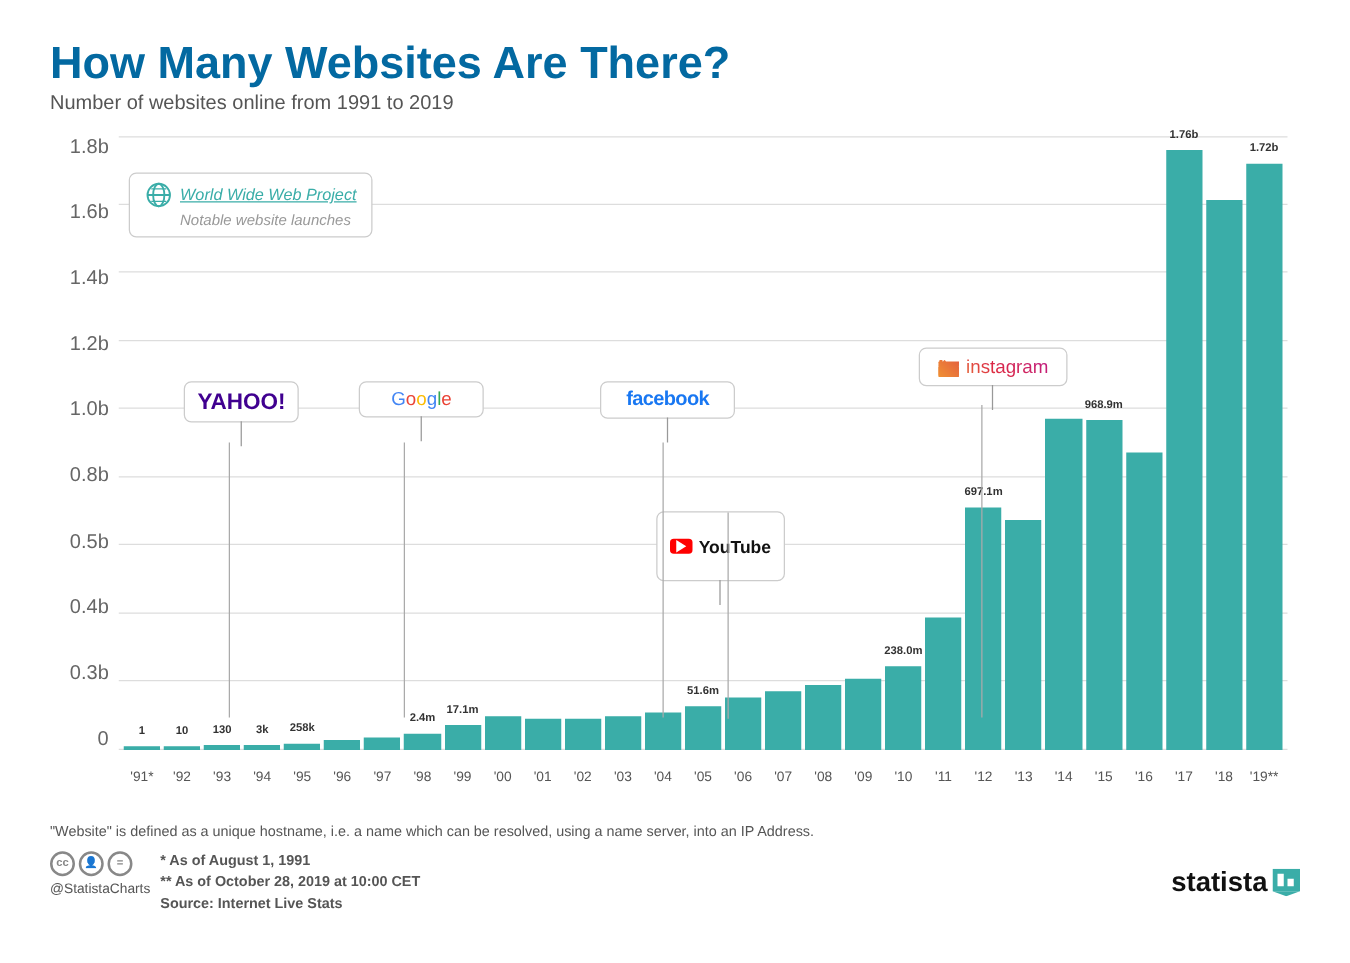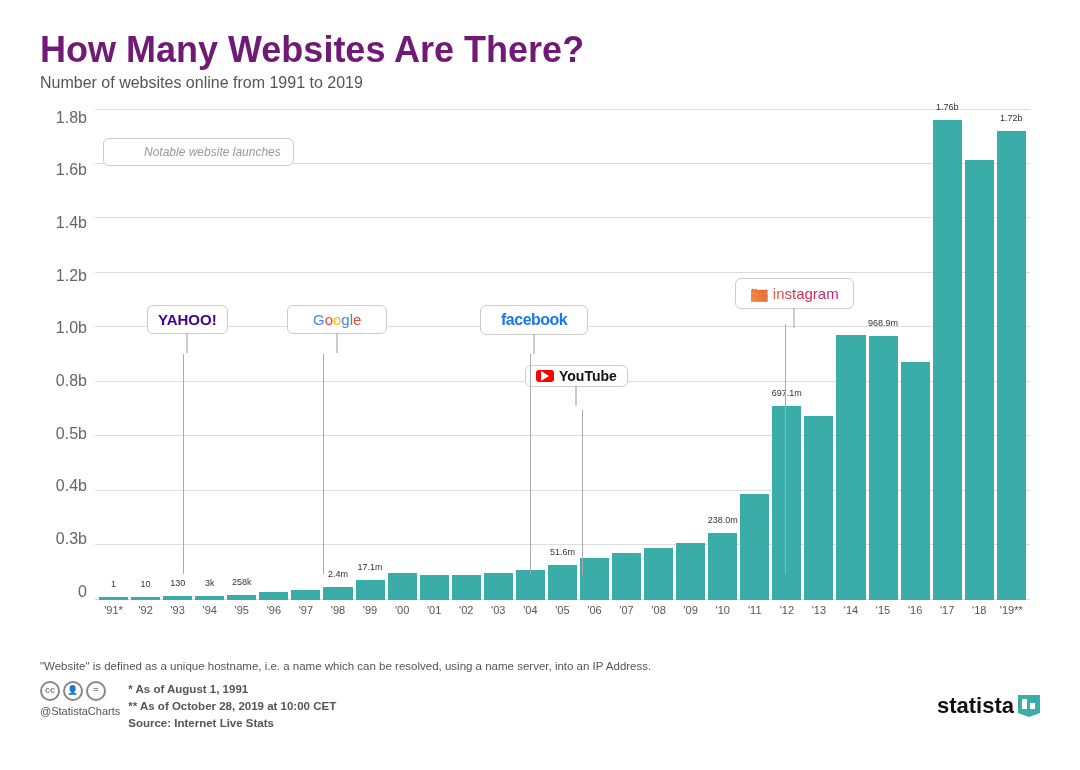--- a/index.html
+++ b/index.html
@@ -7,21 +7,21 @@
       background: #fff;
       font-family: Arial, sans-serif;
       width: 1080px;
       height: 770px;
       overflow: hidden;
       padding: 30px 40px 20px 40px;
     }
     .title {
       font-size: 36px;
       font-weight: 900;
-      color: #701a75;
+      color: #0369a1;
       line-height: 1.1;
       margin-bottom: 4px;
     }
     .subtitle {
       font-size: 16px;
       color: #555;
       margin-bottom: 18px;
     }
     .chart-area {
       position: relative;
@@ -97,28 +97,28 @@
       min-height: 1px;
     }
     .bar-value {
       position: absolute;
       top: -18px;
       left: 50%;
       transform: translateX(-50%);
       font-size: 9px;
       color: #333;
       white-space: nowrap;
-      font-weight: 400;
+      font-weight: 700;
     }
     
     .x-axis {
       position: absolute;
       left: 55px;
       right: 10px;
-      bottom: 16px;
+      bottom: 4px;
       height: 50px;
       display: flex;
       align-items: flex-start;
       padding-top: 20px;
       gap: 3px;
       padding-left: 4px;
       padding-right: 4px;
     }
     .x-label {
       flex: 1;
@@ -374,45 +374,55 @@
           <div class="bar" style="height: 89.8%;"></div>
         </div>
         <div class="bar-group">
           <div class="bar" style="height: 95.6%;">
             <span class="bar-value">1.72b</span>
           </div>
         </div>
       </div>
 
     <div class="legend-box" style="top:28px; left:8px;">
+      <div class="legend-row">
+        <svg class="legend-globe" viewBox="0 0 22 22" fill="none">
+          <circle cx="11" cy="11" r="9" stroke="#3aada8" stroke-width="1.5" fill="none"></circle>
+          <ellipse cx="11" cy="11" rx="4.5" ry="9" stroke="#3aada8" stroke-width="1.5" fill="none"></ellipse>
+          <line x1="2" y1="11" x2="20" y2="11" stroke="#3aada8" stroke-width="1.5"></line>
+          <line x1="5" y1="6" x2="17" y2="6" stroke="#3aada8" stroke-width="1"></line>
+          <line x1="5" y1="16" x2="17" y2="16" stroke="#3aada8" stroke-width="1"></line>
+        </svg>
+        <span class="legend-label">World Wide Web Project</span>
+      </div>
       <div class="legend-sub">Notable website launches</div>
     </div>
 
     <div style="position:absolute; top:195px; left:52px;">
       <div class="annotation">
-        <span style="color:#400090; font-weight:900; font-size:15px; font-family:'Arial Black',Arial,sans-serif;">YAHOO!</span>
+        <span style="color:#400090; font-weight:900; font-size:18px; font-family:'Arial Black',Arial,sans-serif;">YAHOO!</span>
       </div>
     </div>
 
     <div style="position:absolute; top:195px; left:192px;">
       <div class="annotation" style="padding: 4px 25px;">
         <span style="font-size:15px; font-family:'Arial',sans-serif; font-weight:400;">
           <span style="color:#4285F4;">G</span><span style="color:#EA4335;">o</span><span style="color:#FBBC05;">o</span><span style="color:#4285F4;">g</span><span style="color:#34A853;">l</span><span style="color:#EA4335;">e</span>
         </span>
       </div>
     </div>
 
     <div style="position:absolute; top:195px; left:385px;">
       <div class="annotation" style="padding: 4px 20px;">
         <span style="color:#1877F2; font-size:16px; font-weight:700; font-family:'Arial',sans-serif; letter-spacing:-0.5px;">facebook</span>
       </div>
     </div>
 
     <div style="position:absolute; top:255px; left:430px;">
-      <div class="annotation" style="padding: 1px 10px;">
+      <div class="annotation" style="padding: 18px 10px; margin-top: 44px;">
         <span style="font-size:14px; font-family:'Arial',sans-serif; display:flex; align-items:center; gap:5px;">
           <span style="background:#FF0000; border-radius:3px; padding:1px 5px; color:#fff; font-weight:900; font-size:13px; display:inline-flex; align-items:center; gap:2px;">
             <span style="display:inline-block; width:0; height:0; border-top:5px solid transparent; border-bottom:5px solid transparent; border-left:8px solid #fff;"></span>
           </span>
           <span style="font-weight:700; color:#111;">YouTube</span>
         </span>
       </div>
     </div>
 
     <div style="position:absolute; top:168px; left:640px;">

